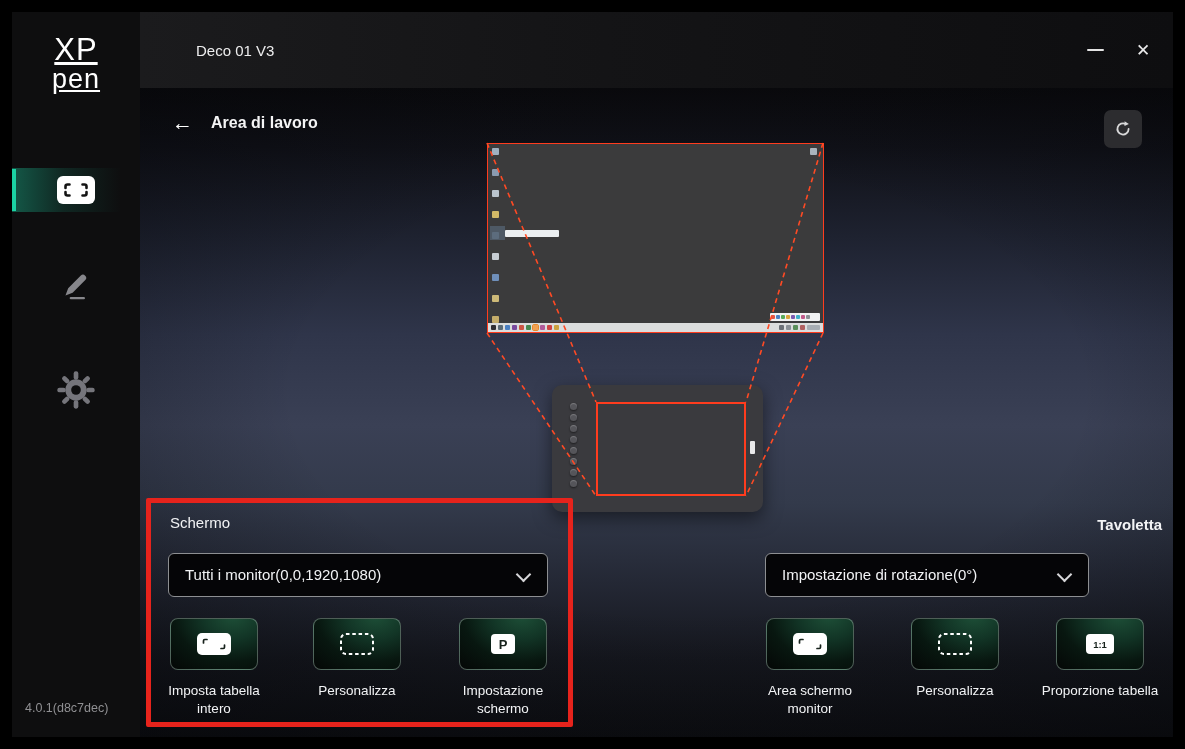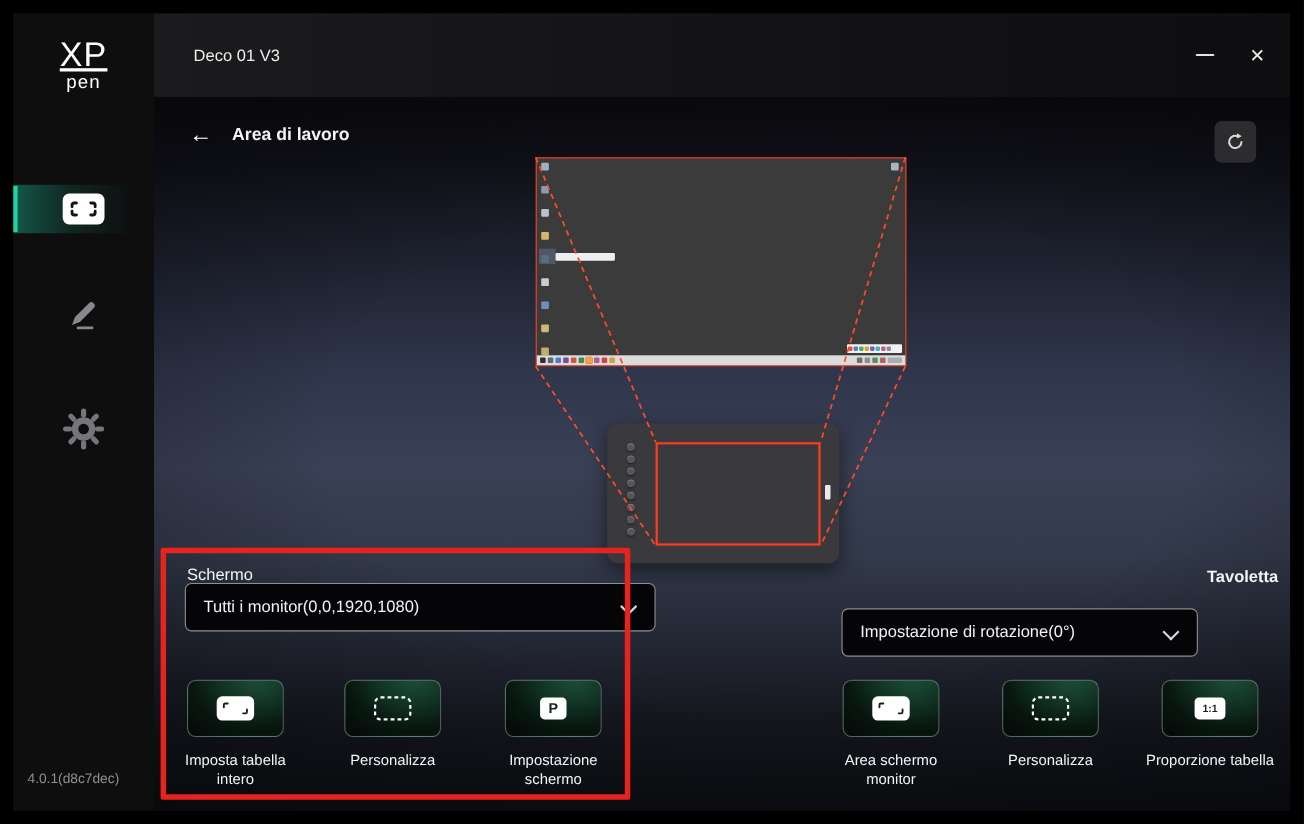--- a/index.html
+++ b/index.html
@@ -8,30 +8,30 @@
     background:#000;font-family:"Liberation Sans",sans-serif;
     -webkit-font-smoothing:antialiased;
   }
   .win{position:absolute;left:12px;top:12px;width:1161px;height:725px;overflow:hidden;background:#0c0d11;}
 
   
   .sidebar{position:absolute;left:0;top:0;width:128px;height:725px;background:#0e0e0f;z-index:5;}
   .logo{position:absolute;left:0;top:22px;width:128px;text-align:center;color:#fff;line-height:1.02;
         font-weight:400;letter-spacing:1px;}
   .logo .l1{font-size:31px;text-decoration:underline;}
-  .logo .l2{font-size:17px;display:block;}
+  .logo .l2{font-size:27px;display:block;text-decoration:underline;}
   .side-item{position:absolute;left:0;width:128px;height:44px;display:flex;align-items:center;justify-content:center;cursor:pointer;}
   .side-item.active{background:linear-gradient(90deg,rgba(21,102,82,0.85) 0%,rgba(18,70,58,0.45) 40%,rgba(14,14,15,0) 85%);}
   .active-bar{position:absolute;left:0;top:1px;width:4px;height:42px;background:#1bd3a4;}
 
   
   .header{position:absolute;left:128px;top:0;width:1033px;height:76px;
           background:linear-gradient(90deg,#1b1b1d 0%,#141416 45%,#0e0e10 100%);
           display:flex;align-items:center;z-index:4;}
-  .app-title{color:#ededee;font-size:15px;padding-left:36px;flex:1;}
+  .app-title{color:#ededee;font-size:15px;padding-left:56px;flex:1;}
   .win-btn{width:36px;height:36px;margin-right:12px;display:flex;align-items:center;justify-content:center;cursor:pointer;}
   .min-line{width:17px;height:2px;background:#e4e4e4;border-radius:1px;}
   .close-glyph{color:#e9e9e9;font-size:17px;line-height:17px;}
 
   
   .main{position:absolute;left:128px;top:76px;width:1033px;height:649px;
     background:
       radial-gradient(85% 75% at 53% 47%, rgba(0,0,0,0) 45%, rgba(4,5,8,0.55) 100%),
       linear-gradient(180deg,#0a0a0d 0%,#101118 9%,#1e2230 23%,#2f354a 38%,#3a4055 52%,#333a4b 64%,#242835 76%,#15171e 88%,#0d0e12 100%);
   }
@@ -221,21 +221,21 @@
       <line x1="811" y1="131" x2="734" y2="390"></line>
       <line x1="475" y1="321" x2="584" y2="484"></line>
       <line x1="811" y1="321" x2="734" y2="484"></line>
     </g>
   </svg>
 
   <div class="active-area"></div>
 
   <div class="sec-label" style="left:158px;top:502px;">Schermo</div>
 
-  <div class="dropdown" style="left:156px;top:518px;width:428px;">
+  <div class="dropdown" style="left:156px;top:541px;width:380px;">
     <span>Tutti i monitor(0,0,1920,1080)</span>
     <div class="chev"></div>
   </div>
 
   <div class="opt-btn" style="left:158px;">
     <svg width="36" height="24" viewBox="0 0 36 24">
       <rect x="1" y="1" width="34" height="22" rx="5" fill="#ffffff"></rect>
       <g stroke="#16211b" stroke-width="1.7" fill="none" stroke-linecap="round">
         <path d="M7.5 11 V8.7 Q7.5 7.5 8.7 7.5 H11"></path>
         <path d="M28.5 13 V15.3 Q28.5 16.5 27.3 16.5 H25"></path>

